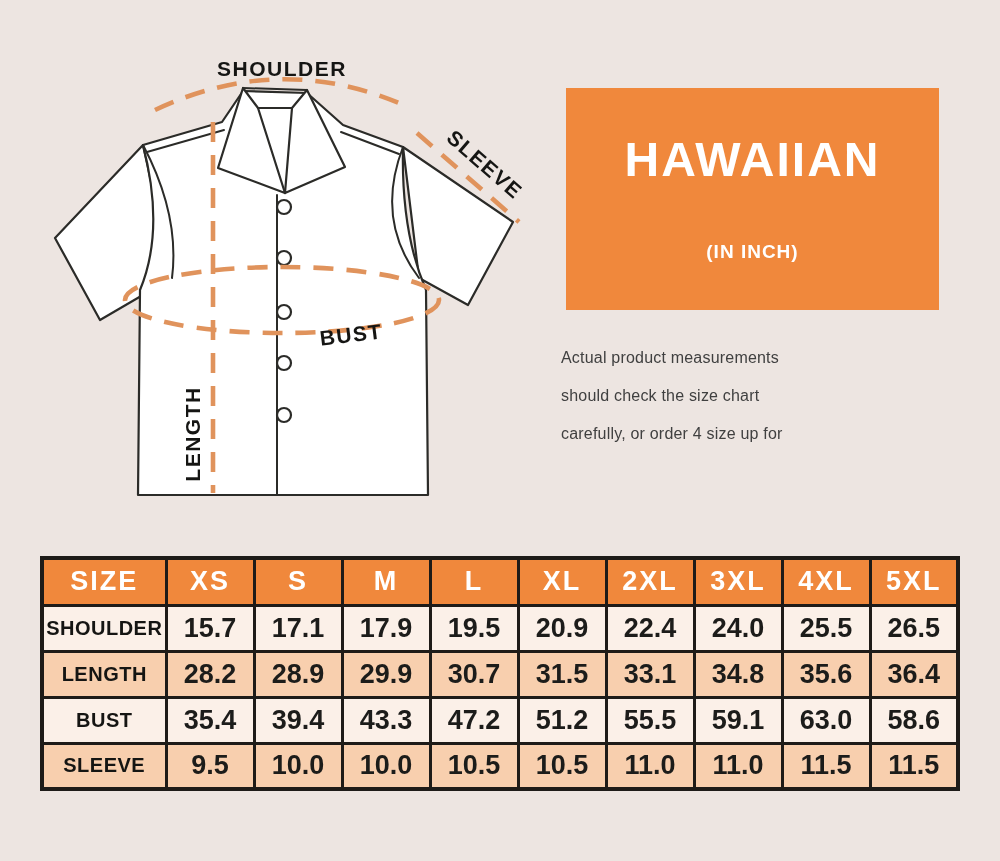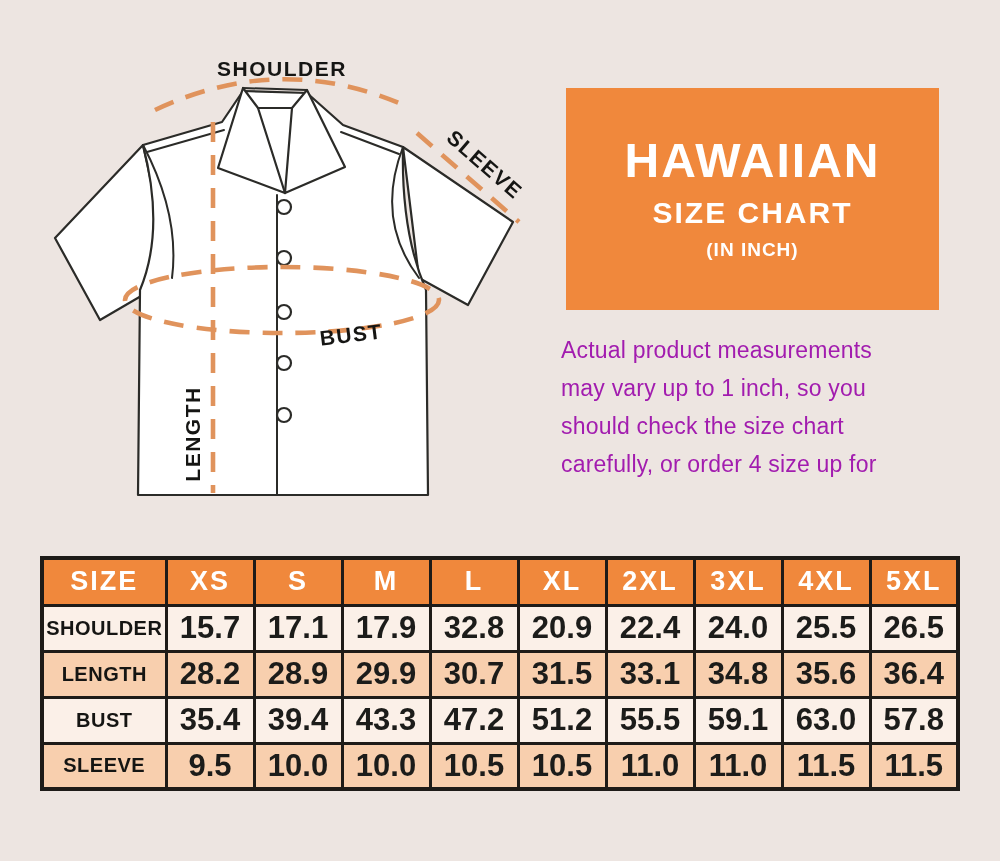--- a/index.html
+++ b/index.html
@@ -30,29 +30,29 @@
   .dash{fill:none;stroke:var(--dash);stroke-width:4.6;stroke-dasharray:20 13;}
   .measure-label{
     font-family:"Liberation Sans","DejaVu Sans",sans-serif;
     font-weight:bold;font-size:21px;letter-spacing:1.5px;fill:#151513;
   }
   
   .title-card{
     position:absolute;left:566px;top:88px;width:373px;height:222px;
     background:var(--orange);
     display:flex;flex-direction:column;align-items:center;justify-content:center;
-    color:#ffffff;text-align:center;
+    color:#ffffff;text-align:center;gap:45px;
   }
   .title-big{font-size:48px;font-weight:bold;letter-spacing:2px;line-height:54px;}
   .title-mid{font-size:30px;font-weight:bold;letter-spacing:2px;line-height:34px;margin-top:8px;}
   .title-small{font-size:19px;font-weight:bold;letter-spacing:1px;line-height:28px;margin-top:6px;}
   
   .note{
-    position:absolute;left:561px;top:331px;width:410px;
-    font-size:23px;line-height:38px;color:#a21caf;
+    position:absolute;left:561px;top:339px;width:410px;
+    font-size:16px;line-height:38px;color:#404040;
     letter-spacing:0.2px;
   }
   
   .size-table-wrap{position:absolute;left:40px;top:556px;}
   table.size-table{
     border-collapse:collapse;table-layout:fixed;width:917px;
     border:4px solid var(--border);
     background:var(--cream);
   }
   table.size-table th,table.size-table td{
@@ -61,21 +61,21 @@
   }
   table.size-table thead th{
     background:var(--orange);color:#ffffff;
     font-size:27px;font-weight:bold;letter-spacing:2px;
     height:47px;
   }
   table.size-table tbody th{
     font-size:20px;font-weight:bold;letter-spacing:0.5px;height:46px;color:#151513;
   }
   table.size-table tbody td{
-    font-size:31px;font-weight:bold;color:#1c1c1a;height:46px;
+    font-size:27px;font-weight:bold;color:#1c1c1a;height:46px;
   }
   table.size-table tbody tr.row-light th,
   table.size-table tbody tr.row-light td{background:var(--cream);}
   table.size-table tbody tr.row-peach th,
   table.size-table tbody tr.row-peach td{background:var(--peach);}
 </style>
 </head>
 <body>
 
 <div class="shirt-figure">
@@ -110,27 +110,25 @@
 
     <text class="measure-label" x="254" y="34" text-anchor="middle">SHOULDER</text>
     <text class="measure-label" x="452" y="128" text-anchor="middle" transform="rotate(41 452 128)">SLEEVE</text>
     <text class="measure-label" x="324" y="300" text-anchor="middle" transform="rotate(-7 324 300)">BUST</text>
     <text class="measure-label" x="172" y="392" text-anchor="middle" transform="rotate(-90 172 392)">LENGTH</text>
   </svg>
 </div>
 
 <div class="title-card">
   <div class="title-big">HAWAIIAN</div>
-  <div class="title-mid">SIZE CHART</div>
   <div class="title-small">(IN INCH)</div>
 </div>
 
 <div class="note">
   <div>Actual product measurements</div>
-  <div>may vary up to 1 inch, so you</div>
   <div>should check the size chart</div>
   <div>carefully, or order 4 size up for</div>
 </div>
 
 <div class="size-table-wrap">
   <table class="size-table">
     <colgroup>
       <col style="width:124px">
       <col span="9" style="width:88px">
     </colgroup>
@@ -147,21 +145,21 @@
           <th>4XL</th>
           <th>5XL</th>
         </tr>
     </thead>
     <tbody>
         <tr class="row-light">
           <th>SHOULDER</th>
           <td>15.7</td>
           <td>17.1</td>
           <td>17.9</td>
-          <td>32.8</td>
+          <td>19.5</td>
           <td>20.9</td>
           <td>22.4</td>
           <td>24.0</td>
           <td>25.5</td>
           <td>26.5</td>
         </tr>
         <tr class="row-peach">
           <th>LENGTH</th>
           <td>28.2</td>
           <td>28.9</td>
@@ -176,21 +174,21 @@
         <tr class="row-light">
           <th>BUST</th>
           <td>35.4</td>
           <td>39.4</td>
           <td>43.3</td>
           <td>47.2</td>
           <td>51.2</td>
           <td>55.5</td>
           <td>59.1</td>
           <td>63.0</td>
-          <td>57.8</td>
+          <td>58.6</td>
         </tr>
         <tr class="row-peach">
           <th>SLEEVE</th>
           <td>9.5</td>
           <td>10.0</td>
           <td>10.0</td>
           <td>10.5</td>
           <td>10.5</td>
           <td>11.0</td>
           <td>11.0</td>

